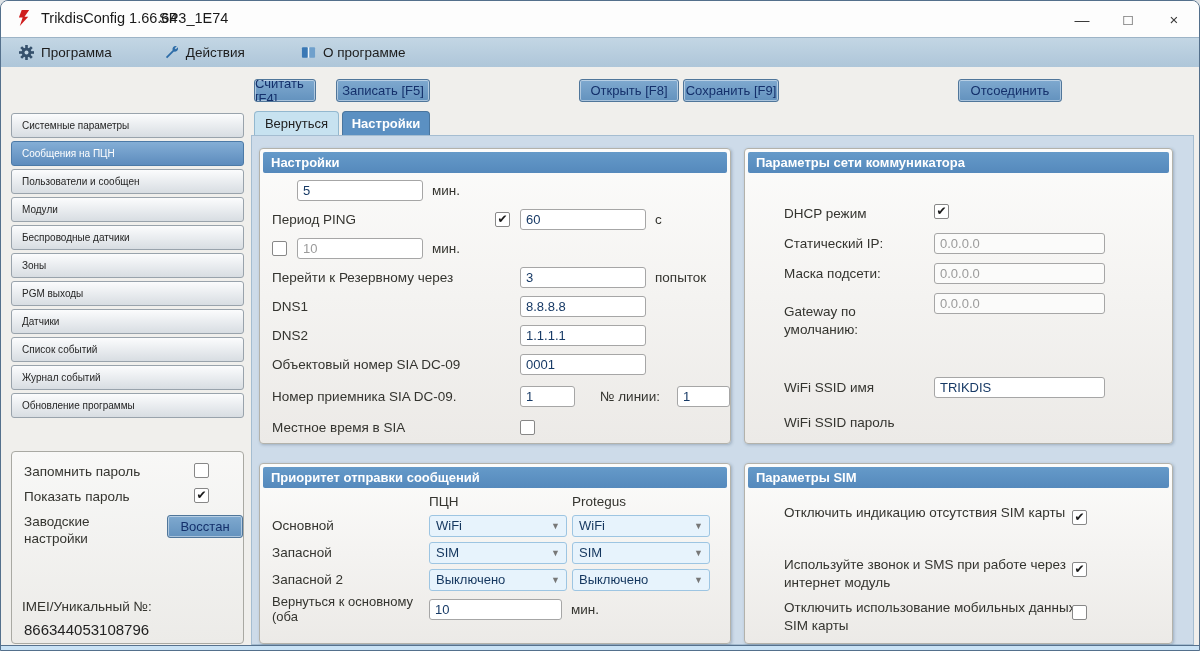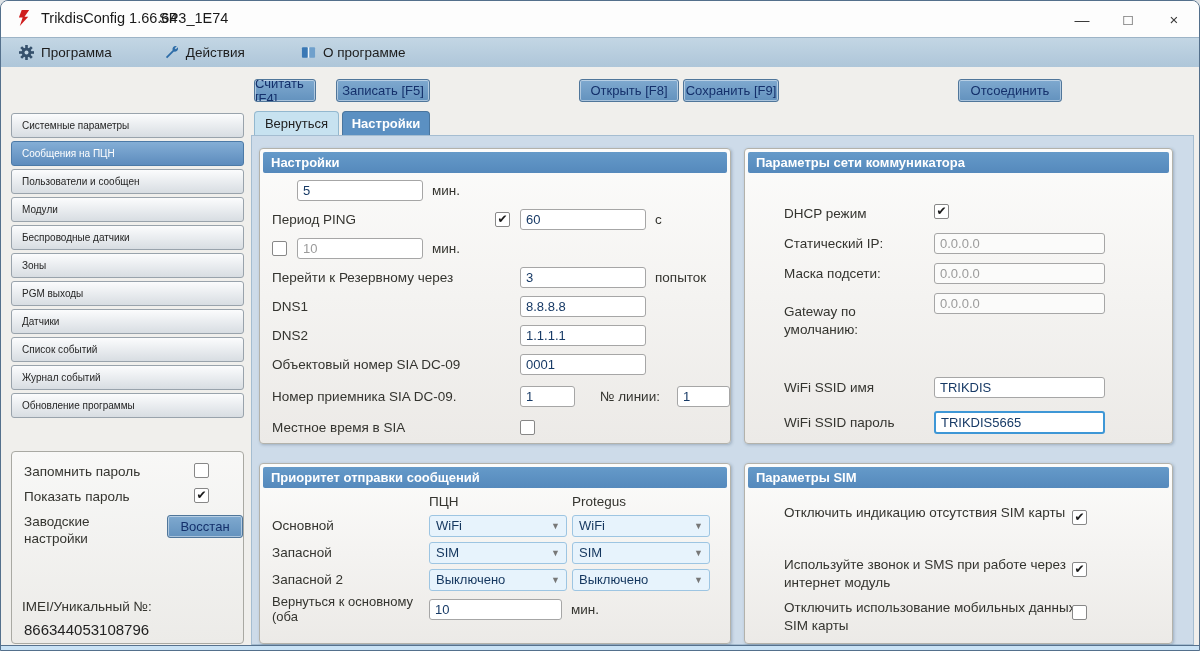--- a/index.html
+++ b/index.html
@@ -257,21 +257,20 @@
     <span class="cb" style="position:absolute; left:189px; top:55px;" data-checked="true"></span>
     <span class="npos" style="left:39px; top:87px;">Статический IP:</span>
     <input class="nin" style="top: 84px;" value="0.0.0.0" data-dim="true">
     <span class="npos" style="left:39px; top:117px;">Маска подсети:</span>
     <input class="nin" style="top: 114px;" value="0.0.0.0" data-dim="true">
     <span class="npos" style="left:39px; top:146px; width:130px; line-height:1.3;margin-top:8px;">Gateway по умолчанию:</span>
     <input class="nin" style="top: 144px;" value="0.0.0.0" data-dim="true">
     <span class="npos" style="left:39px; top:231px;">WiFi SSID имя</span>
     <input class="nin" style="top: 228px;" value="TRIKDIS">
     <span class="npos" style="left:39px; top:266px;">WiFi SSID пароль</span>
-    <input class="nin" style="top: 262px;" value="TRIKDIS5665" data-focus="true">
   </div>
 
   <div class="gb" id="gb-priority">
     <div class="gb-h">Приоритет отправки сообщений</div>
     <div class="prow phead">
       <span class="plabel"></span>
       <span class="pcol">ПЦН</span>
       <span class="pcol">Protegus</span>
     </div>
     <div class="prow ddrow">

